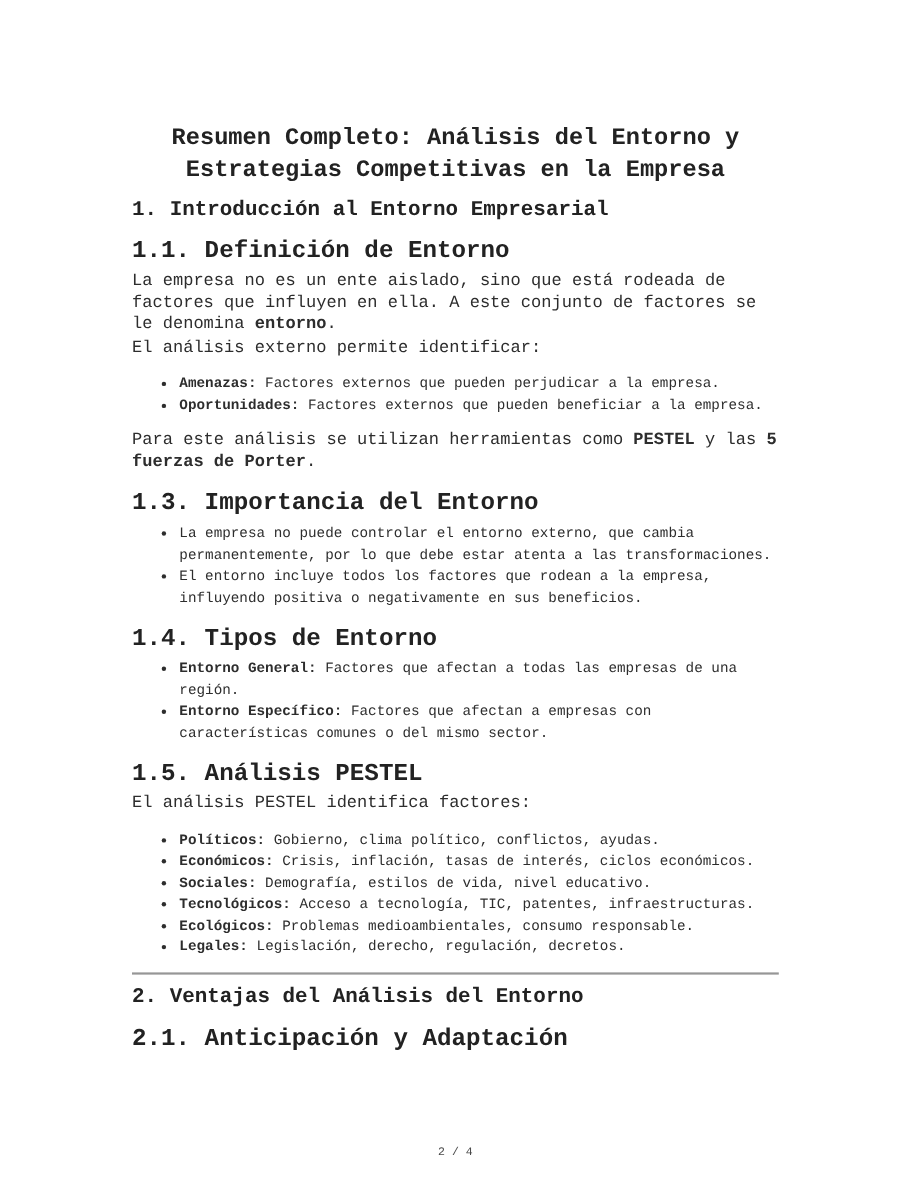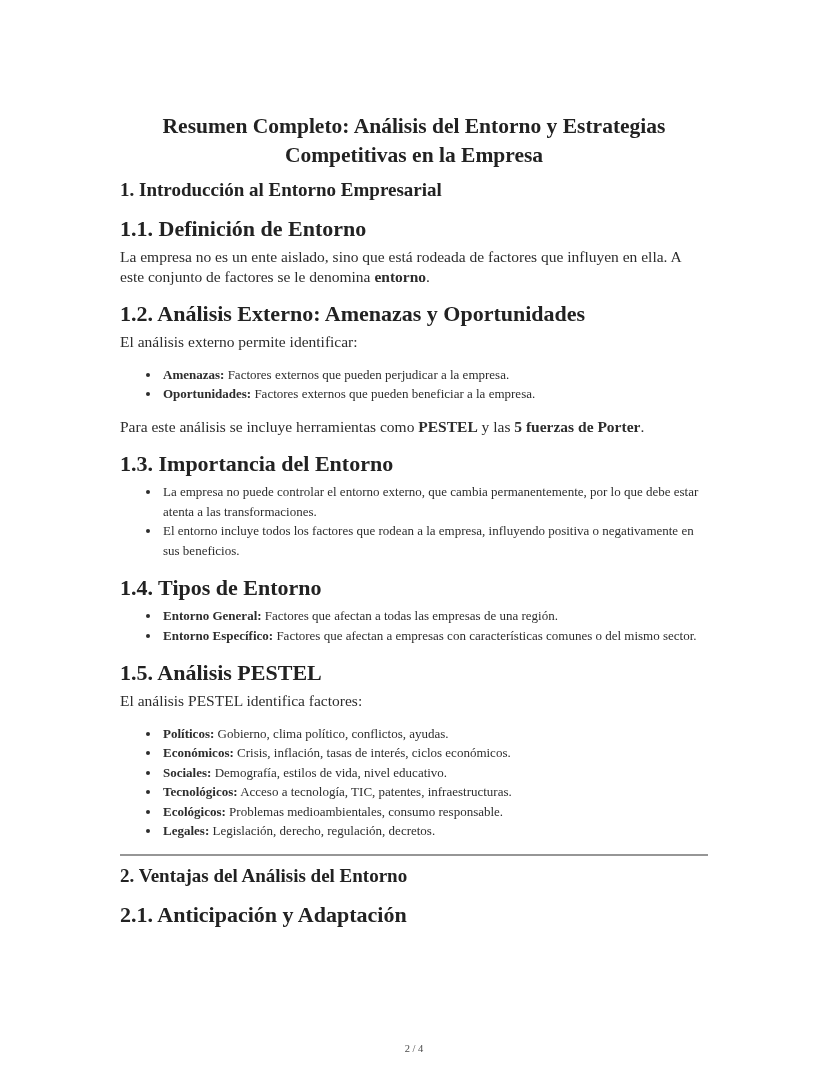--- a/index.html
+++ b/index.html
@@ -4,21 +4,21 @@
 <style>
   html,body{margin:0;padding:0;background:#ffffff;}
   .page{
     position:relative;
     width:828px;height:1071px;
     background:#ffffff;
     box-sizing:border-box;
     padding:112px 120px 0 120px;
     overflow:hidden;
     color:#2d2d2d;
-    font-family:Liberation Serif, serif;
+    font-family:Liberation Mono, monospace;
   }
   .doc-title{
     margin:0;
     font-size:21.5px;
     font-weight:700;
     line-height:29px;
     text-align:center;
     color:#222222;
   }
   .h1{
@@ -67,27 +67,26 @@
 
 <div class="page">
 
   <div class="doc-title">Resumen Completo: Análisis del Entorno y Estrategias Competitivas en la Empresa</div>
 
   <div class="h1">1. Introducción al Entorno Empresarial</div>
 
   <div class="h2">1.1. Definición de Entorno</div>
   <p class="para"><span>La empresa no es un ente aislado, sino que está rodeada de factores que influyen en ella. A este conjunto de factores se le denomina </span><span class="b">entorno</span><span>.</span></p>
 
-  <div class="h2">1.2. Análisis Externo: Amenazas y Oportunidades</div>
   <p class="para">El análisis externo permite identificar:</p>
   <ul class="spaced">
     <li><span class="b">Amenazas:</span><span> Factores externos que pueden perjudicar a la empresa.</span></li>
     <li><span class="b">Oportunidades:</span><span> Factores externos que pueden beneficiar a la empresa.</span></li>
   </ul>
-  <p class="para"><span>Para este análisis se incluye herramientas como </span><span class="b">PESTEL</span><span> y las </span><span class="b">5 fuerzas de Porter</span><span>.</span></p>
+  <p class="para"><span>Para este análisis se utilizan herramientas como </span><span class="b">PESTEL</span><span> y las </span><span class="b">5 fuerzas de Porter</span><span>.</span></p>
 
   <div class="h2">1.3. Importancia del Entorno</div>
   <ul class="tight">
     <li><span>La empresa no puede controlar el entorno externo, que cambia permanentemente, por lo que debe estar atenta a las transformaciones.</span></li>
     <li><span>El entorno incluye todos los factores que rodean a la empresa, influyendo positiva o negativamente en sus beneficios.</span></li>
   </ul>
 
   <div class="h2">1.4. Tipos de Entorno</div>
   <ul class="tight">
     <li><span class="b">Entorno General:</span><span> Factores que afectan a todas las empresas de una región.</span></li>

